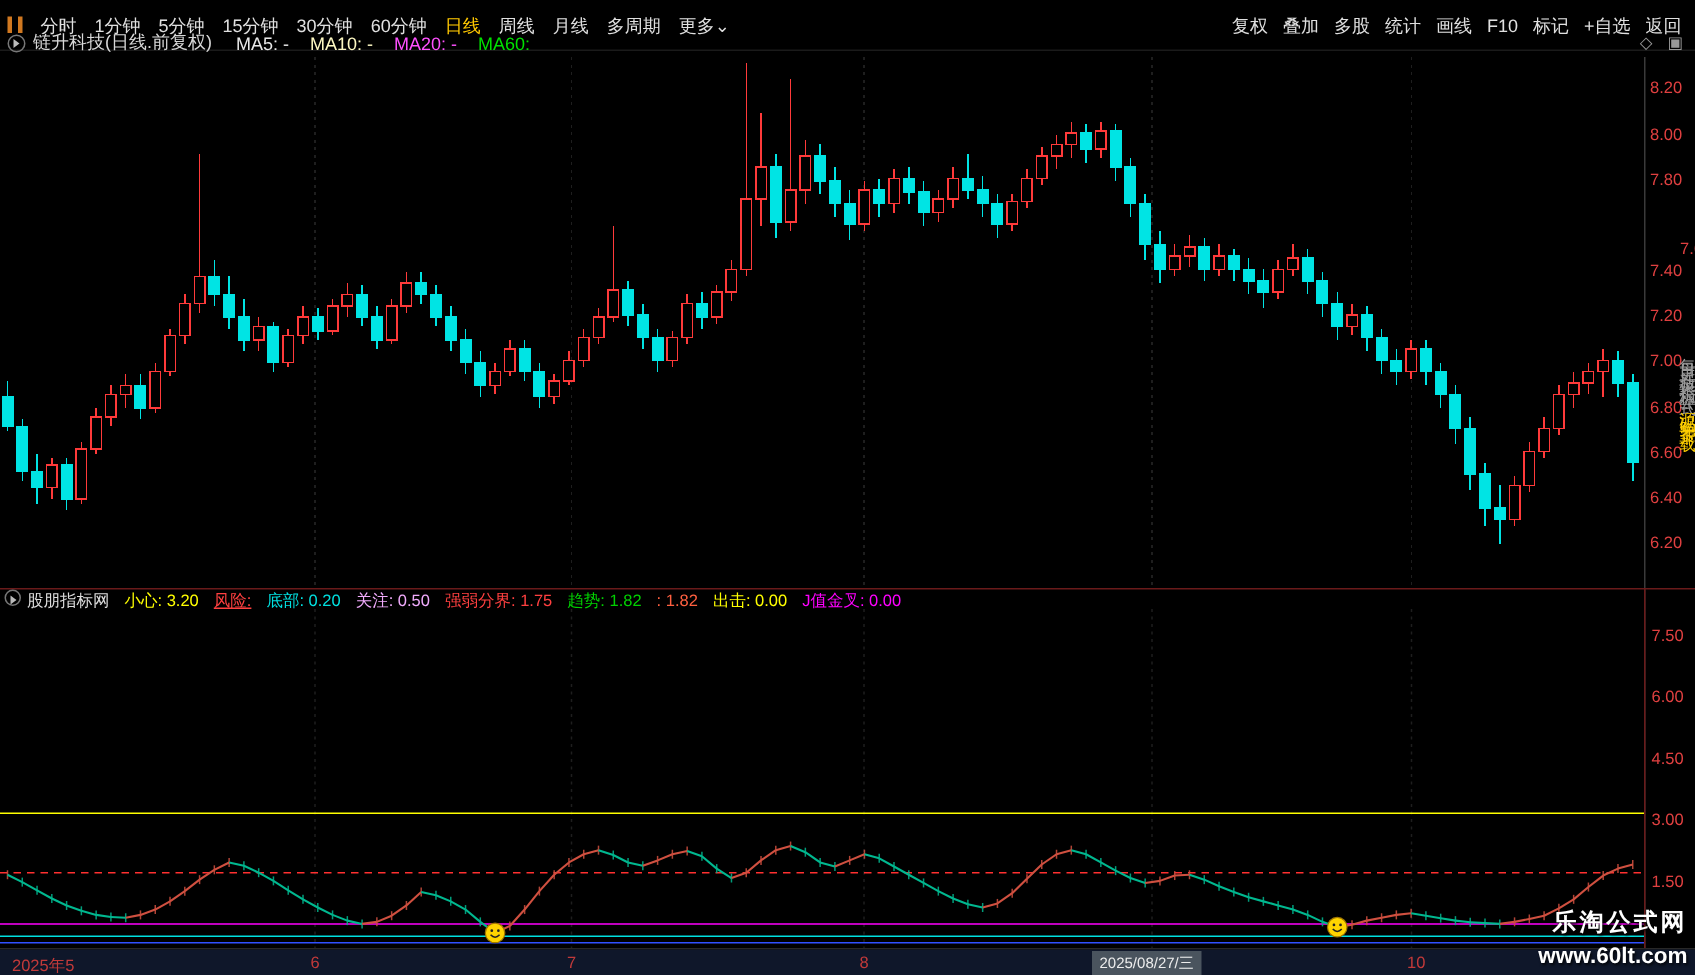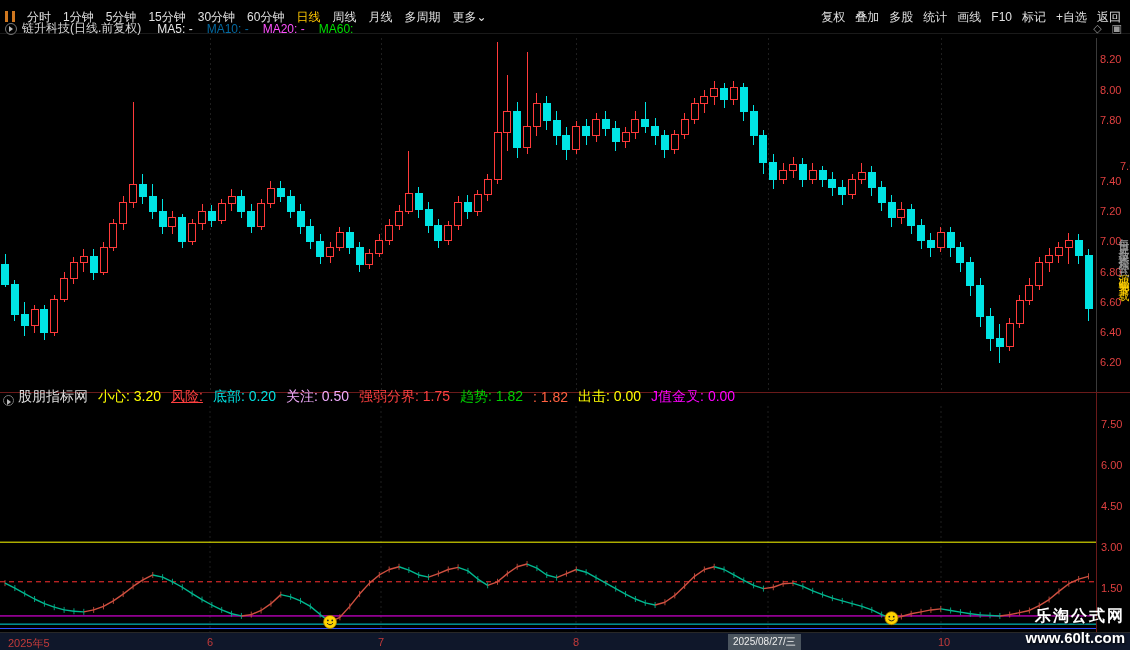--- a/index.html
+++ b/index.html
@@ -26,21 +26,21 @@
   #ma-row{margin-left:16px;display:flex;gap:14px;}
   #corner-icons{margin-left:auto;margin-right:8px;color:#999;display:flex;gap:10px;font-size:11px;}
 
   
   #main-chart{position:absolute;left:0;top:38px;width:1096px;height:354px;}
   #price-axis{position:absolute;left:1096px;top:38px;width:22px;height:354px;}
   #v-border{position:absolute;left:1096px;top:38px;width:0;height:594px;border-left:1px solid #3a3a3a;}
   .axis-label{position:absolute;left:4px;font-size:11px;line-height:13px;}
 
   #ind-sep{position:absolute;left:0;top:392px;width:1130px;height:0;border-top:1px solid #6a1a1a;}
-  #ind-header{position:absolute;left:0;top:393px;width:1096px;height:13px;display:flex;align-items:flex-end;font-size:14px;}
+  #ind-header{position:absolute;left:0;top:393px;width:1096px;height:13px;display:flex;align-items:flex-start;font-size:11px;}
   #ind-header .circle-icon{width:11px;height:11px;margin:0 4px 0 3px;}
   #ind-name{color:#ddd;margin-right:10px;white-space:nowrap;}
   #ind-fields{display:flex;align-items:center;}
   .fld{margin-right:10px;white-space:nowrap;}
 
   #ind-panel{position:absolute;left:0;top:406px;width:1096px;height:226px;}
   #ind-axis{position:absolute;left:1096px;top:392px;width:34px;height:240px;border-left:1px solid #6a1a1a;padding-left:36px;}
 
   
   #date-sep{position:absolute;left:0;top:632px;width:1130px;border-top:1px solid #282828;}
@@ -90,21 +90,21 @@
       <span class="menu-item">+自选</span>
       <span class="menu-item">返回</span>
     </div>
 </div>
 
 <div id="title-row">
   <span class="circle-icon"></span>
   <span id="chart-title">链升科技(日线.前复权)</span>
   <div id="ma-row">
       <span class="ma" style="color: rgb(232, 232, 232);">MA5: -</span>
-      <span class="ma" style="color: #0369a1;">MA10: -</span>
+      <span class="ma" style="color: #fef9c3;">MA10: -</span>
       <span class="ma" style="color: rgb(255, 80, 255);">MA20: -</span>
       <span class="ma" style="color: rgb(0, 224, 0);">MA60:</span>
     </div>
   <div id="corner-icons">
     <span>◇</span>
     <span>▣</span>
   </div>
 </div>
 
 <div id="main-chart">

